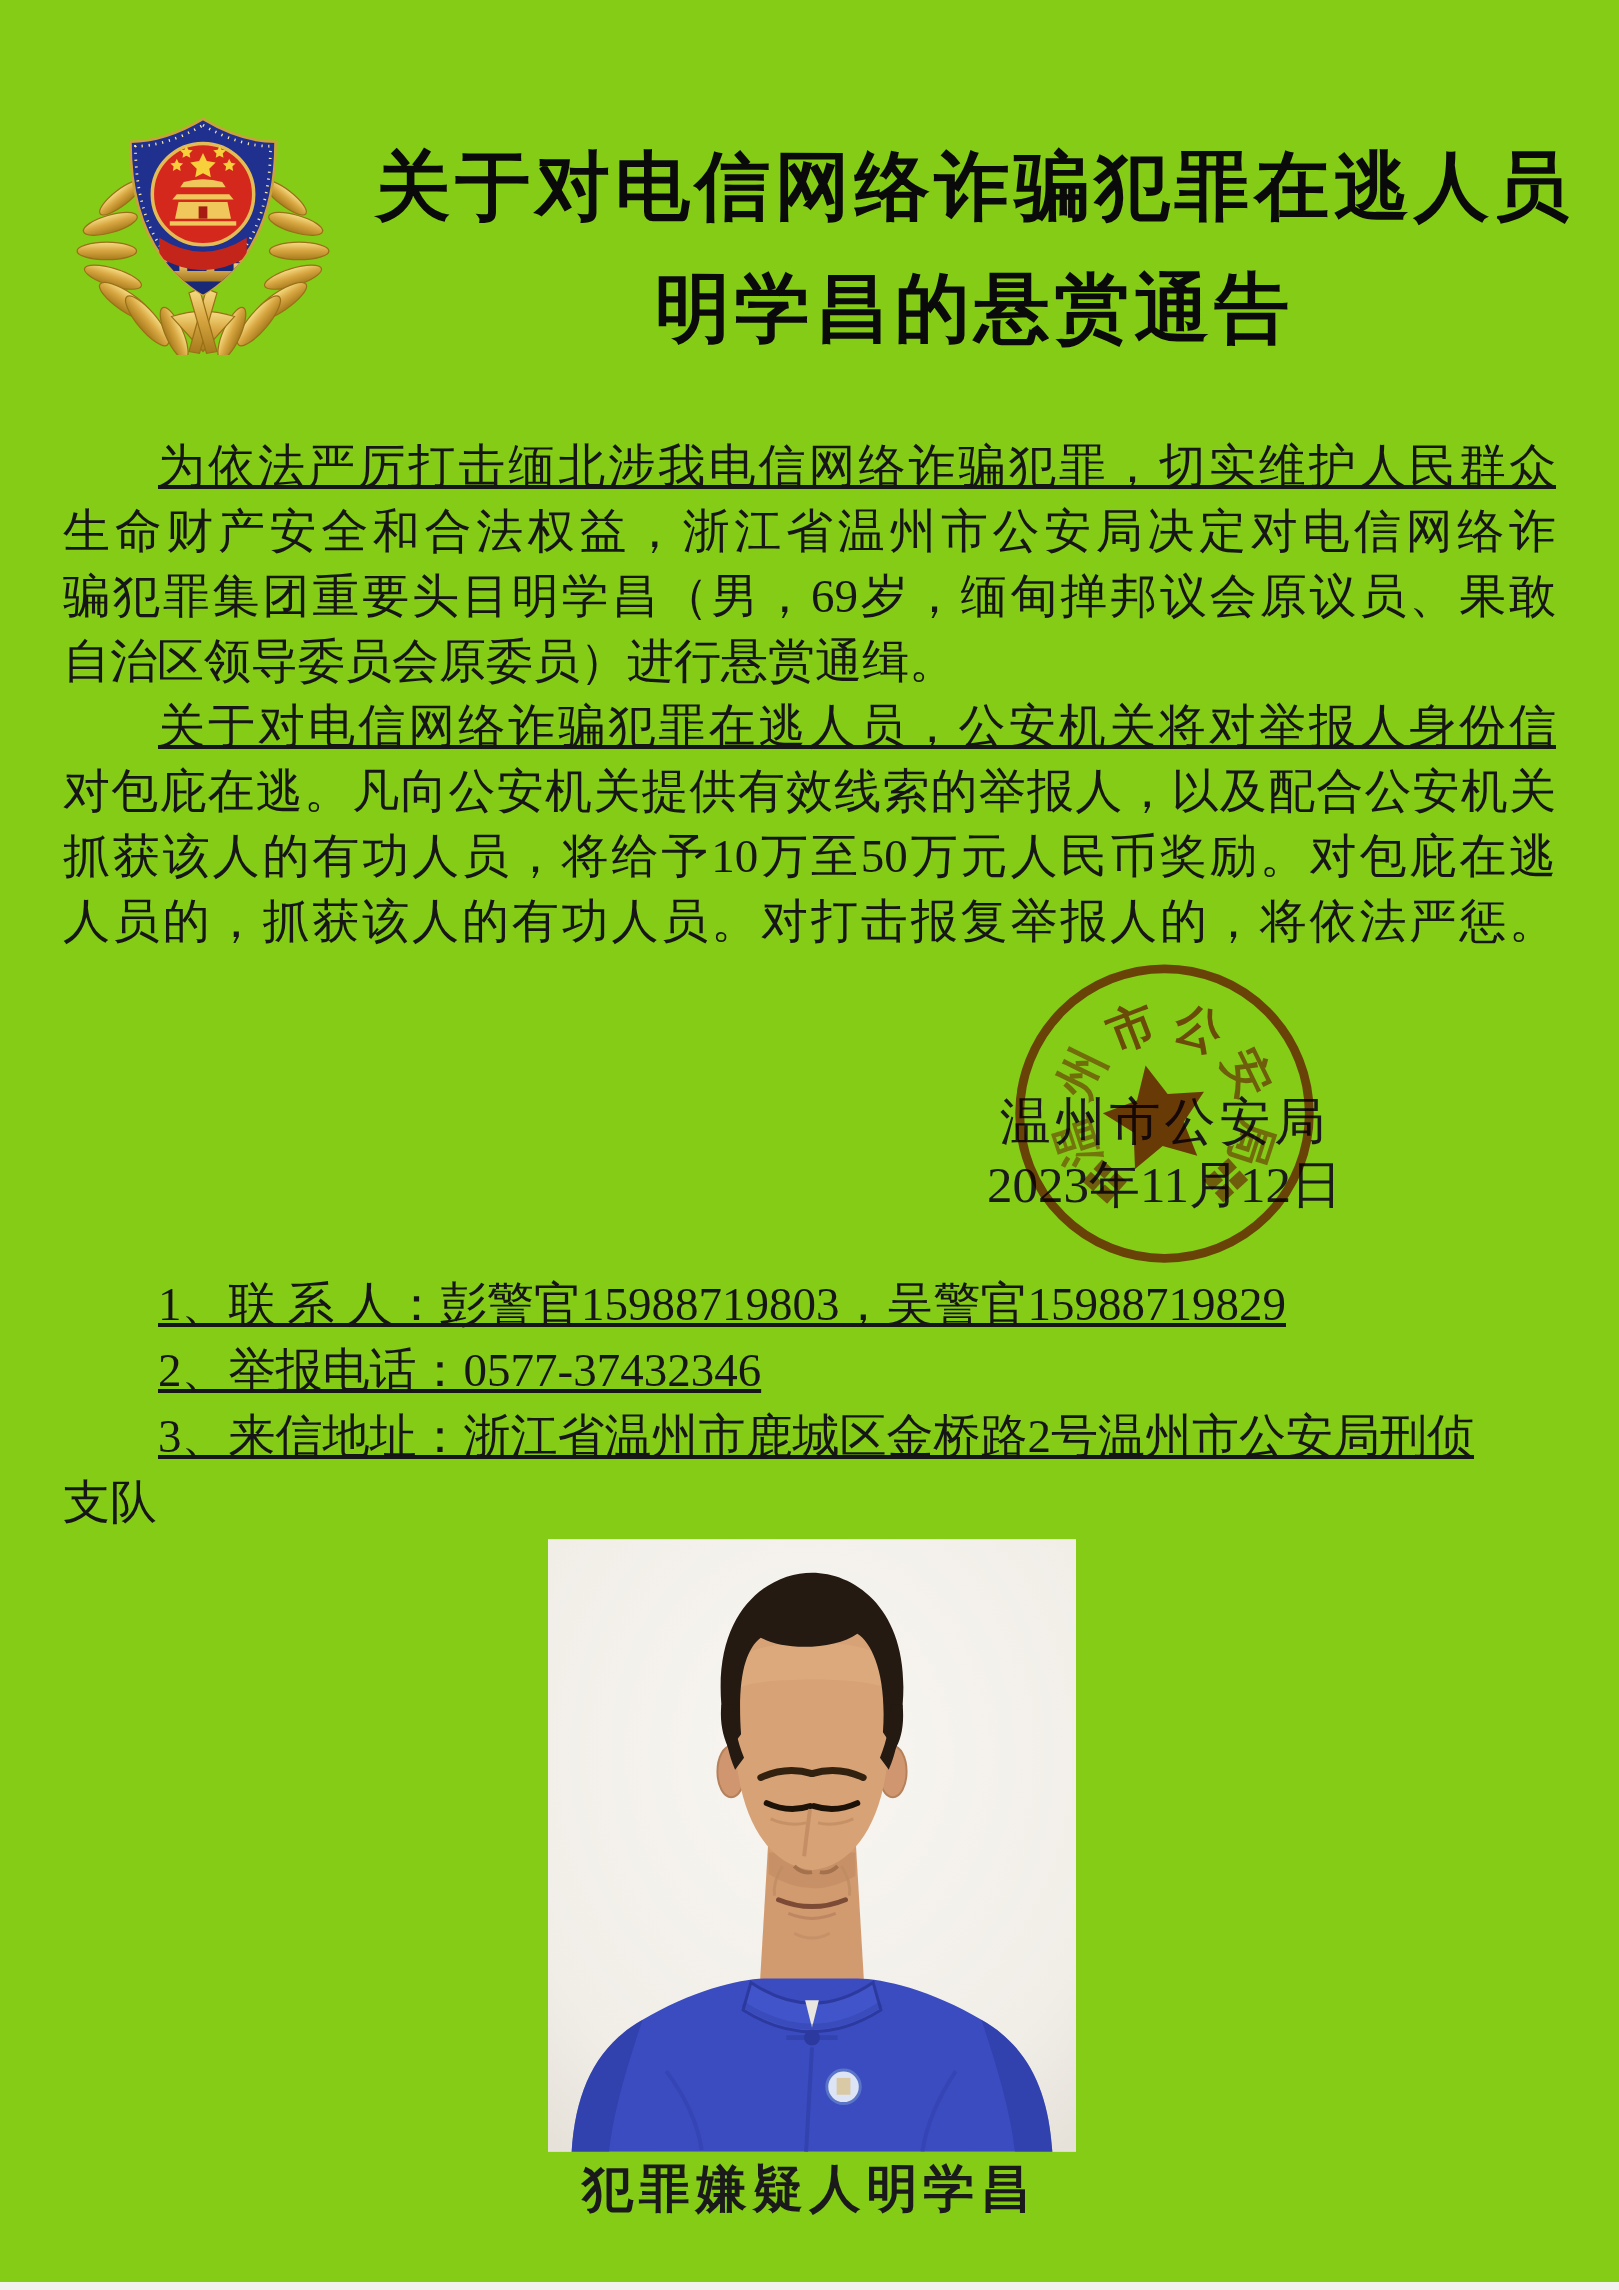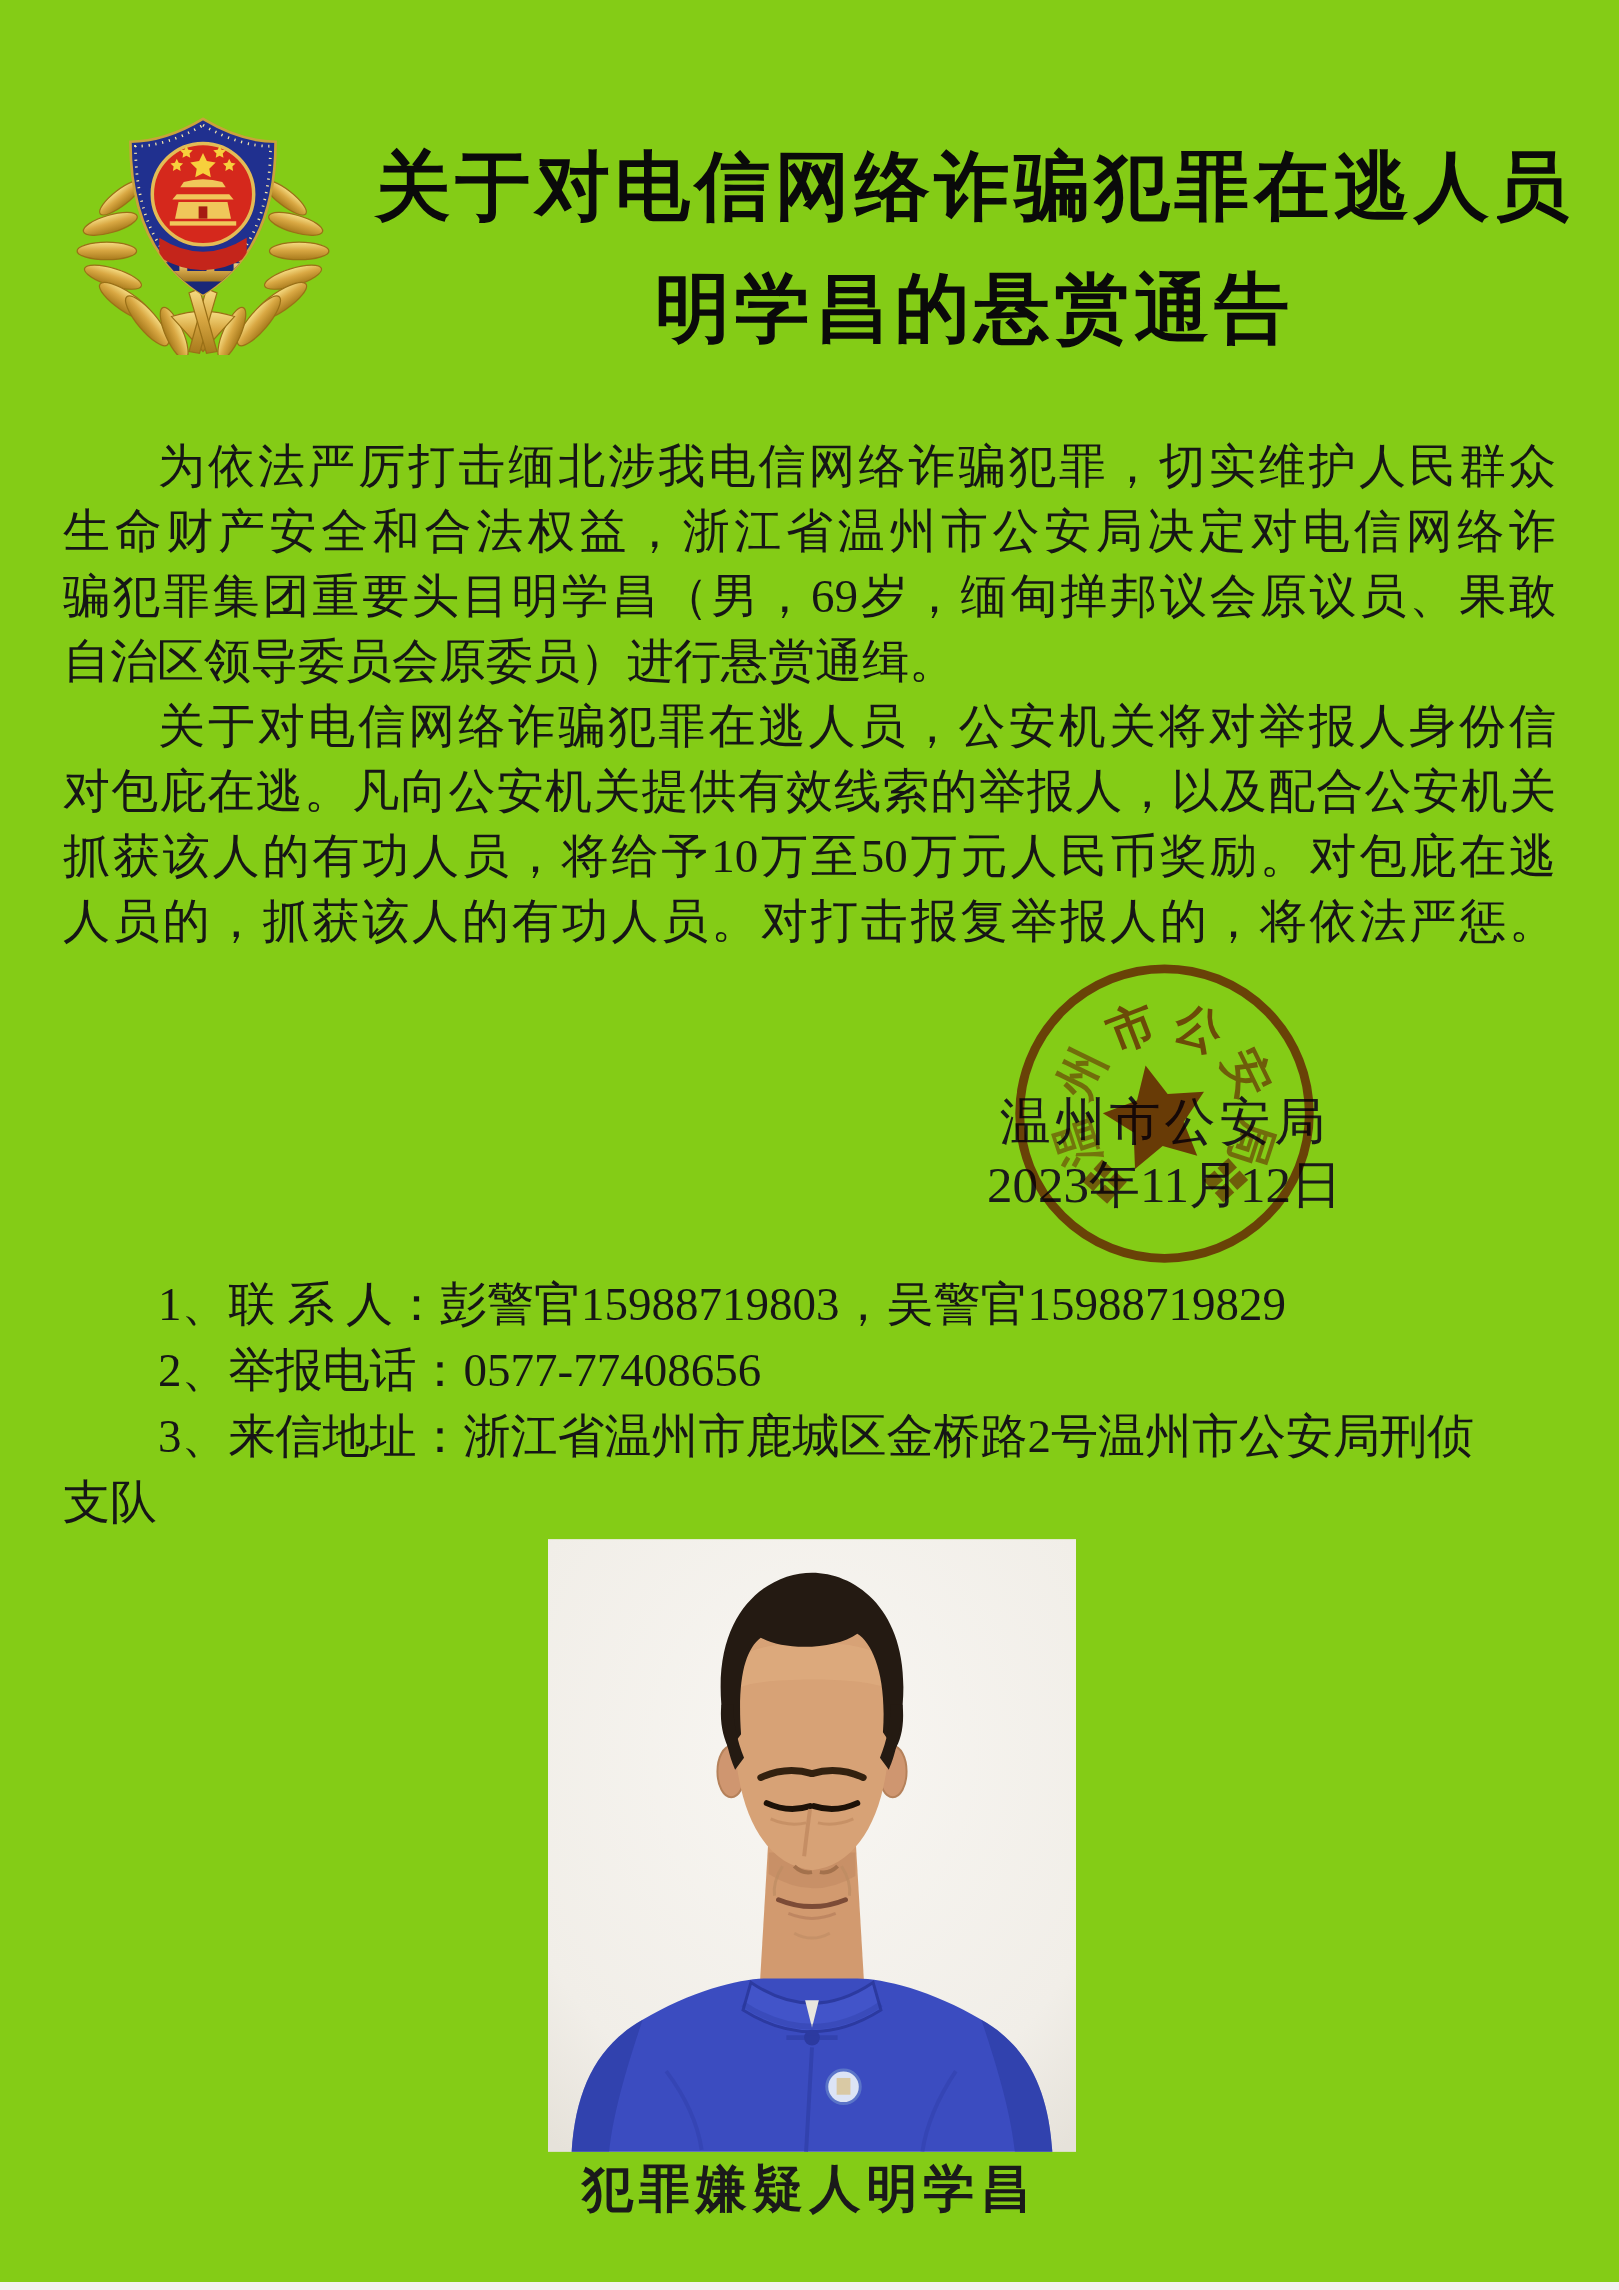--- a/index.html
+++ b/index.html
@@ -10,21 +10,21 @@
   
   .emblem { position:absolute; left:71px; top:91px; width:264px; height:264px; }
   .title-block { position:absolute; left:340px; right:9.9px; top:126px; text-align:center; }
   .title-line {
     height:122px; line-height:122px; font-size:75px; font-weight:900;
     letter-spacing:4.9px; white-space:nowrap; color:#0a0a0a;
   }
   
   .body-block { position:absolute; left:63px; right:63px; top:434px; }
   .bl { height:65px; line-height:65px; font-size:47px; color:#161616; overflow:hidden; }
-  .ind { padding-left:95px; }
+  .ind { padding-left:95px;text-decoration:underline; }
   .j { text-align:justify; text-align-last:justify; }
   .j::after { content:""; display:inline-block; width:100%; height:0; }
   
   .stamp { position:absolute; left:1001px; top:957px; width:327px; height:327px;
            mix-blend-mode:multiply; z-index:3; }
   .signature { position:absolute; left:938px; width:453px; top:1091px; text-align:center; z-index:2; }
   .sig-line { height:63px; line-height:63px; font-size:51px; color:#1a1a1a; white-space:nowrap; }
   .sig-org { letter-spacing:3.9px; }
   
   .contact-block { position:absolute; left:63px; right:39px; top:1271px; }
@@ -148,21 +148,21 @@
     <g fill="#c43a2c" opacity="0.7" transform="rotate(138 166 159)">
       <rect x="148" y="52" width="15" height="13"></rect>
         <rect x="167" y="52" width="15" height="13"></rect>
       <rect x="148" y="69" width="15" height="13"></rect>
         <rect x="167" y="69" width="15" height="13"></rect>
     </g>
   </svg>
 
   <div class="contact-block">
     <div class="cl ind">1、联 系 人：彭警官15988719803，吴警官15988719829</div>
-    <div class="cl ind">2、举报电话：0577-77408656</div>
+    <div class="cl ind">2、举报电话：0577-37432346</div>
     <div class="cl ind">3、来信地址：浙江省温州市鹿城区金桥路2号温州市公安局刑侦</div>
     <div class="cl">支队</div>
   </div>
 
   <svg class="photo" viewBox="0 0 536 622">
     <defs>
       <radialGradient id="pbg" cx="50%" cy="35%" r="80%">
         <stop offset="0" stop-color="#f8f6f2"></stop>
         <stop offset="0.75" stop-color="#f1eee8"></stop>
         <stop offset="1" stop-color="#e6e2da"></stop>

